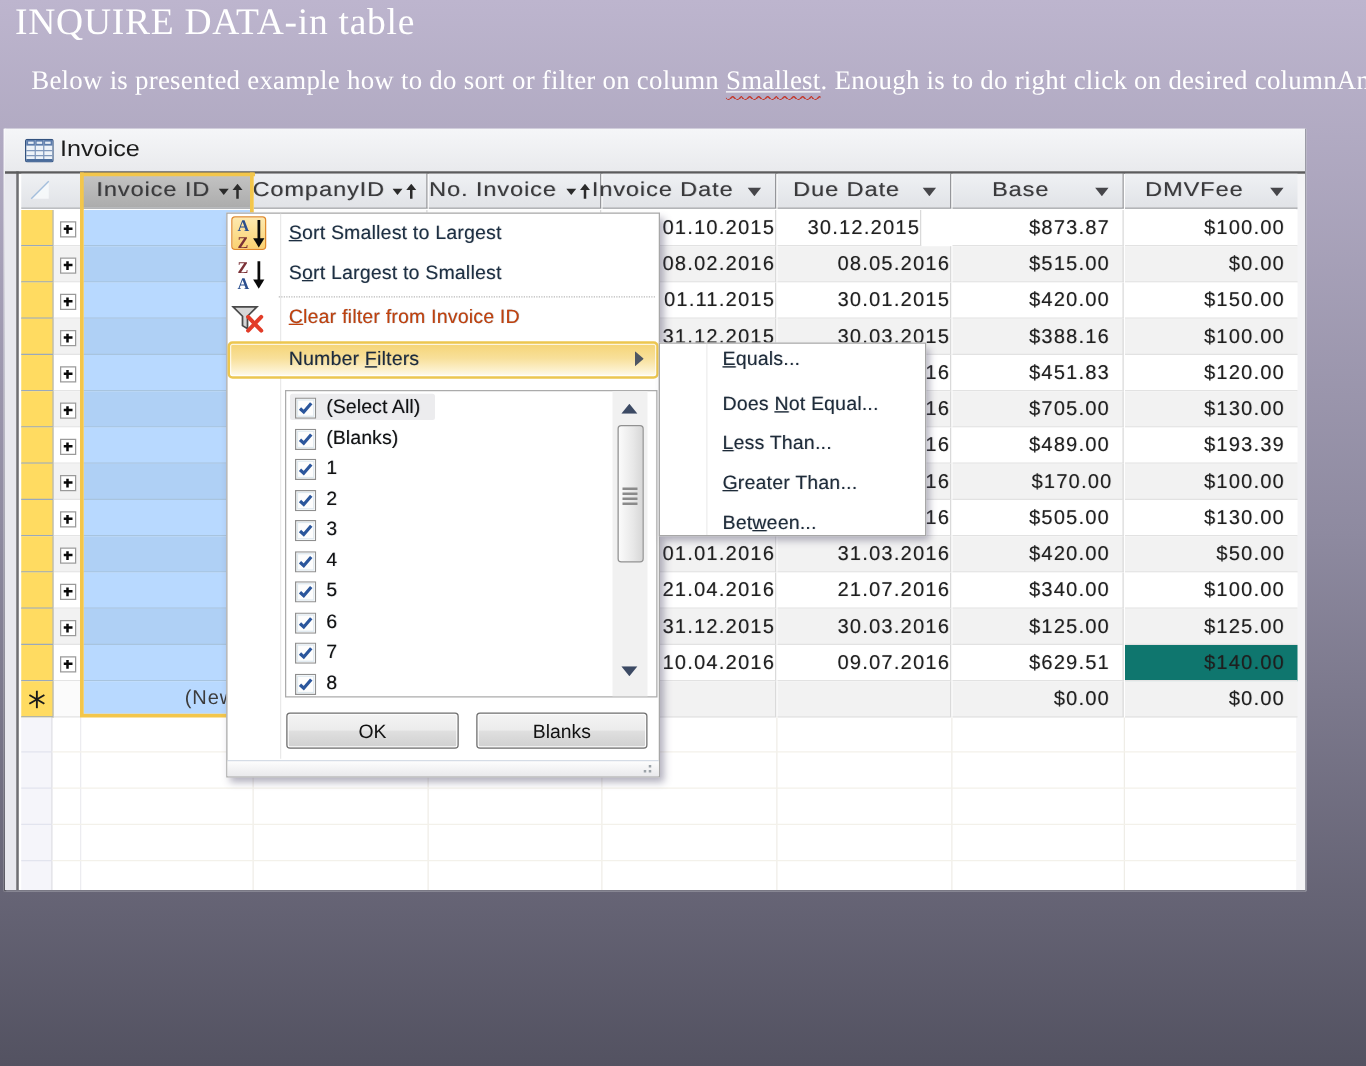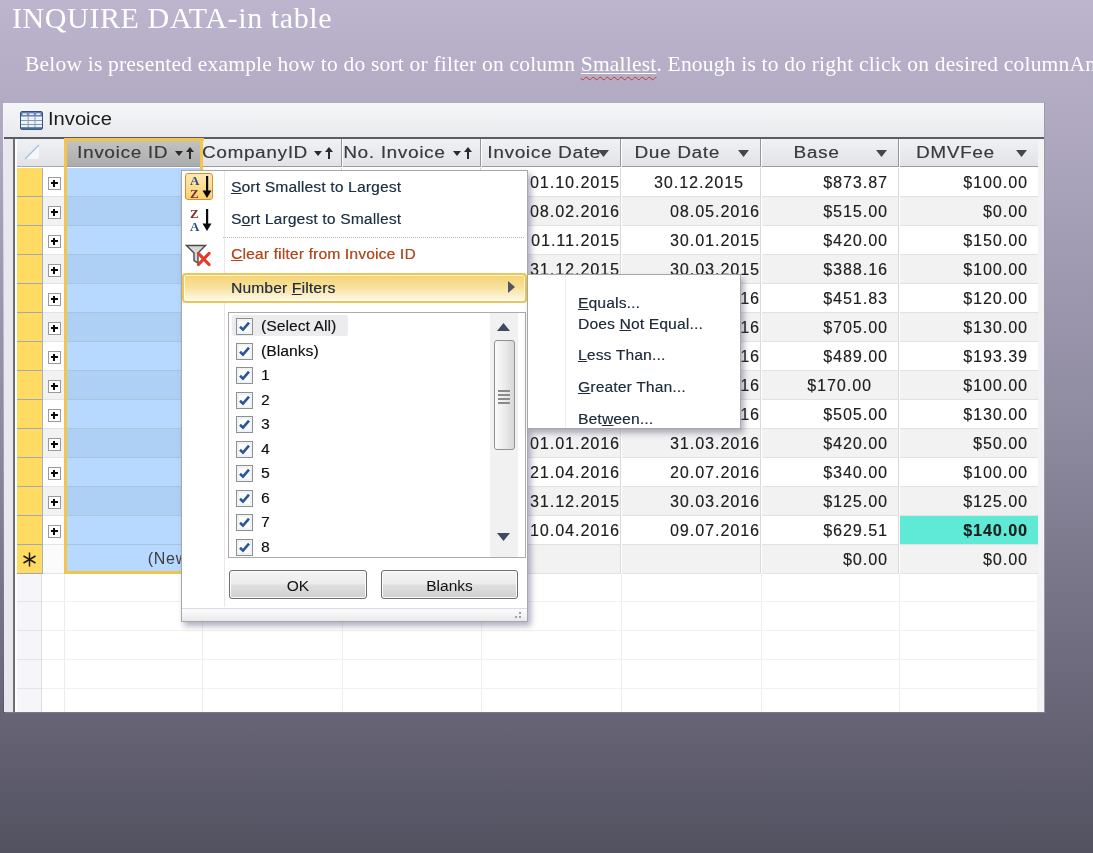--- a/index.html
+++ b/index.html
@@ -57,21 +57,21 @@
   </div>
 <div class="cell" style="left:343px;top:139px;width:138px;height:28px;background:linear-gradient(180deg,#eff1f4,#e1e3e7);border-right:1px solid #95969a;border-bottom:1px solid #9b9da1;font-size:16px;letter-spacing:0.6px;color:#3a3a3c;white-space:nowrap;text-shadow:0.4px 0 0.6px rgba(40,40,45,0.4);">
     <div style="position:absolute;left:0px;right:34px;top:0;height:28px;line-height:27px;text-align:center;"><span style="display:inline-block;transform:scaleX(1.18);transform-origin:center;">No. Invoice</span></div>
     <svg width="21" height="14" viewBox="0 0 21 14" style="position:absolute;right:6px;top:8px;">
       <path d="M0 4 L8 4 L4 9 Z" fill="#2b2b2b"></path>
       <rect x="14" y="3" width="2" height="9" fill="#2b2b2b"></rect>
       <path d="M15 0 L11 5 L19 5 Z" fill="#2b2b2b"></path>
     </svg>
   </div>
 <div class="cell" style="left:482px;top:139px;width:139px;height:28px;background:linear-gradient(180deg,#eff1f4,#e1e3e7);border-right:1px solid #95969a;border-bottom:1px solid #9b9da1;font-size:16px;letter-spacing:0.6px;color:#3a3a3c;white-space:nowrap;text-shadow:0.4px 0 0.6px rgba(40,40,45,0.4);">
-    <div style="position:absolute;left:0px;right:28px;top:0;height:28px;line-height:27px;text-align:right;"><span style="display:inline-block;transform:scaleX(1.18);transform-origin:center;">Invoice Date</span></div>
+    <div style="position:absolute;left:0px;right:28px;top:0;height:28px;line-height:27px;text-align:left;"><span style="display:inline-block;transform:scaleX(1.18);transform-origin:center;">Invoice Date</span></div>
     <svg width="11" height="7" viewBox="0 0 11 7" style="position:absolute;right:11px;top:11px;">
       <path d="M0 0 L11 0 L5.5 7 Z" fill="#46464a"></path>
     </svg>
   </div>
 <div class="cell" style="left:622px;top:139px;width:139px;height:28px;background:linear-gradient(180deg,#eff1f4,#e1e3e7);border-right:1px solid #95969a;border-bottom:1px solid #9b9da1;font-size:16px;letter-spacing:0.6px;color:#3a3a3c;white-space:nowrap;text-shadow:0.4px 0 0.6px rgba(40,40,45,0.4);">
     <div style="position:absolute;left:0px;right:28px;top:0;height:28px;line-height:27px;text-align:center;"><span style="display:inline-block;transform:scaleX(1.18);transform-origin:center;">Due Date</span></div>
     <svg width="11" height="7" viewBox="0 0 11 7" style="position:absolute;right:11px;top:11px;">
       <path d="M0 0 L11 0 L5.5 7 Z" fill="#46464a"></path>
     </svg>
   </div>
@@ -91,21 +91,21 @@
 <div class="cell" style="left:43px;top:168px;width:22px;height:29px;background:#ffffff;border-bottom:1px solid #e4e4e4;">
     <div style="position:absolute;left:5px;top:9px;width:13px;height:13px;border:1.5px solid #9a9a9a;background:#fff;">
       <div style="position:absolute;left:1.5px;top:4px;width:7px;height:2px;background:#0a0a0a;"></div>
       <div style="position:absolute;left:4px;top:1.5px;width:2px;height:7px;background:#0a0a0a;"></div>
     </div>
   </div>
 <div class="cell" style="left:67px;top:168px;width:133px;height:29px;background:#b8d9ff;border-bottom:1px solid #a8c4de;"></div>
 <div class="cell" style="left:203px;top:168px;width:139px;height:29px;background:#ffffff;border-right:1px solid #dadada;border-bottom:1px solid #e2e2e2;"></div>
 <div class="cell" style="left:343px;top:168px;width:138px;height:29px;background:#ffffff;border-right:1px solid #dadada;border-bottom:1px solid #e2e2e2;"></div>
 <div class="cell num" style="left:482px;top:168px;width:139px;height:29px;background:#ffffff;border-right:1px solid #dadada;border-bottom:1px solid #e2e2e2;line-height:30px;padding-right:0px;">01.10.2015</div>
-<div class="cell num" style="left:622px;top:168px;width:139px;height:29px;background:#ffffff;border-right:1px solid #dadada;border-bottom:1px solid #e2e2e2;line-height:30px;padding-right:16px;">30.12.2015</div>
+<div class="cell num" style="left:622px;top:168px;width:115px;height:29px;background:#ffffff;border-right:1px solid #dadada;border-bottom:1px solid #e2e2e2;line-height:30px;padding-right:0px;">30.12.2015</div>
 <div class="cell num" style="left:762px;top:168px;width:137px;height:29px;background:#ffffff;border-right:1px solid #dadada;border-bottom:1px solid #e2e2e2;line-height:30px;padding-right:10px;">$873.87</div>
 <div class="cell num" style="left:900px;top:168px;width:138px;height:29px;background:#ffffff;border-bottom:1px solid #e2e2e2;line-height:30px;padding-right:10px;">$100.00</div>
 <div class="cell" style="left:17px;top:197px;width:26px;height:29px;background:#ffdb61;border-bottom:1px solid #9aa9bc;border-right:1px solid #a9b1bd;"></div>
 <div class="cell" style="left:43px;top:197px;width:22px;height:29px;background:#f2f2f2;border-bottom:1px solid #e4e4e4;">
     <div style="position:absolute;left:5px;top:9px;width:13px;height:13px;border:1.5px solid #9a9a9a;background:#fff;">
       <div style="position:absolute;left:1.5px;top:4px;width:7px;height:2px;background:#0a0a0a;"></div>
       <div style="position:absolute;left:4px;top:1.5px;width:2px;height:7px;background:#0a0a0a;"></div>
     </div>
   </div>
 <div class="cell" style="left:67px;top:197px;width:133px;height:29px;background:#afd0f5;border-bottom:1px solid #a8c4de;"></div>
@@ -190,21 +190,21 @@
     <div style="position:absolute;left:5px;top:9px;width:13px;height:13px;border:1.5px solid #9a9a9a;background:#fff;">
       <div style="position:absolute;left:1.5px;top:4px;width:7px;height:2px;background:#0a0a0a;"></div>
       <div style="position:absolute;left:4px;top:1.5px;width:2px;height:7px;background:#0a0a0a;"></div>
     </div>
   </div>
 <div class="cell" style="left:67px;top:371px;width:133px;height:29px;background:#afd0f5;border-bottom:1px solid #a8c4de;"></div>
 <div class="cell" style="left:203px;top:371px;width:139px;height:29px;background:#f2f2f2;border-right:1px solid #dadada;border-bottom:1px solid #e2e2e2;"></div>
 <div class="cell" style="left:343px;top:371px;width:138px;height:29px;background:#f2f2f2;border-right:1px solid #dadada;border-bottom:1px solid #e2e2e2;"></div>
 <div class="cell num" style="left:482px;top:371px;width:139px;height:29px;background:#f2f2f2;border-right:1px solid #dadada;border-bottom:1px solid #e2e2e2;line-height:30px;padding-right:0px;">01.05.2016</div>
 <div class="cell num" style="left:622px;top:371px;width:139px;height:29px;background:#f2f2f2;border-right:1px solid #dadada;border-bottom:1px solid #e2e2e2;line-height:30px;padding-right:0px;">30.07.2016</div>
-<div class="cell num" style="left:762px;top:371px;width:137px;height:29px;background:#f2f2f2;border-right:1px solid #dadada;border-bottom:1px solid #e2e2e2;line-height:30px;padding-right:26px;">$170.00</div>
+<div class="cell num" style="left:762px;top:371px;width:137px;height:29px;background:#f2f2f2;border-right:1px solid #dadada;border-bottom:1px solid #e2e2e2;line-height:30px;padding-right:8px;">$170.00</div>
 <div class="cell num" style="left:900px;top:371px;width:138px;height:29px;background:#f2f2f2;border-bottom:1px solid #e2e2e2;line-height:30px;padding-right:10px;">$100.00</div>
 <div class="cell" style="left:17px;top:400px;width:26px;height:29px;background:#ffdb61;border-bottom:1px solid #9aa9bc;border-right:1px solid #a9b1bd;"></div>
 <div class="cell" style="left:43px;top:400px;width:22px;height:29px;background:#ffffff;border-bottom:1px solid #e4e4e4;">
     <div style="position:absolute;left:5px;top:9px;width:13px;height:13px;border:1.5px solid #9a9a9a;background:#fff;">
       <div style="position:absolute;left:1.5px;top:4px;width:7px;height:2px;background:#0a0a0a;"></div>
       <div style="position:absolute;left:4px;top:1.5px;width:2px;height:7px;background:#0a0a0a;"></div>
     </div>
   </div>
 <div class="cell" style="left:67px;top:400px;width:133px;height:29px;background:#b8d9ff;border-bottom:1px solid #a8c4de;"></div>
 <div class="cell" style="left:203px;top:400px;width:139px;height:29px;background:#ffffff;border-right:1px solid #dadada;border-bottom:1px solid #e2e2e2;"></div>
@@ -231,21 +231,21 @@
 <div class="cell" style="left:43px;top:458px;width:22px;height:29px;background:#ffffff;border-bottom:1px solid #e4e4e4;">
     <div style="position:absolute;left:5px;top:9px;width:13px;height:13px;border:1.5px solid #9a9a9a;background:#fff;">
       <div style="position:absolute;left:1.5px;top:4px;width:7px;height:2px;background:#0a0a0a;"></div>
       <div style="position:absolute;left:4px;top:1.5px;width:2px;height:7px;background:#0a0a0a;"></div>
     </div>
   </div>
 <div class="cell" style="left:67px;top:458px;width:133px;height:29px;background:#b8d9ff;border-bottom:1px solid #a8c4de;"></div>
 <div class="cell" style="left:203px;top:458px;width:139px;height:29px;background:#ffffff;border-right:1px solid #dadada;border-bottom:1px solid #e2e2e2;"></div>
 <div class="cell" style="left:343px;top:458px;width:138px;height:29px;background:#ffffff;border-right:1px solid #dadada;border-bottom:1px solid #e2e2e2;"></div>
 <div class="cell num" style="left:482px;top:458px;width:139px;height:29px;background:#ffffff;border-right:1px solid #dadada;border-bottom:1px solid #e2e2e2;line-height:30px;padding-right:0px;">21.04.2016</div>
-<div class="cell num" style="left:622px;top:458px;width:139px;height:29px;background:#ffffff;border-right:1px solid #dadada;border-bottom:1px solid #e2e2e2;line-height:30px;padding-right:0px;">20.07.2016</div>
+<div class="cell num" style="left:622px;top:458px;width:139px;height:29px;background:#ffffff;border-right:1px solid #dadada;border-bottom:1px solid #e2e2e2;line-height:30px;padding-right:0px;">21.07.2016</div>
 <div class="cell num" style="left:762px;top:458px;width:137px;height:29px;background:#ffffff;border-right:1px solid #dadada;border-bottom:1px solid #e2e2e2;line-height:30px;padding-right:10px;">$340.00</div>
 <div class="cell num" style="left:900px;top:458px;width:138px;height:29px;background:#ffffff;border-bottom:1px solid #e2e2e2;line-height:30px;padding-right:10px;">$100.00</div>
 <div class="cell" style="left:17px;top:487px;width:26px;height:29px;background:#ffdb61;border-bottom:1px solid #9aa9bc;border-right:1px solid #a9b1bd;"></div>
 <div class="cell" style="left:43px;top:487px;width:22px;height:29px;background:#f2f2f2;border-bottom:1px solid #e4e4e4;">
     <div style="position:absolute;left:5px;top:9px;width:13px;height:13px;border:1.5px solid #9a9a9a;background:#fff;">
       <div style="position:absolute;left:1.5px;top:4px;width:7px;height:2px;background:#0a0a0a;"></div>
       <div style="position:absolute;left:4px;top:1.5px;width:2px;height:7px;background:#0a0a0a;"></div>
     </div>
   </div>
 <div class="cell" style="left:67px;top:487px;width:133px;height:29px;background:#afd0f5;border-bottom:1px solid #a8c4de;"></div>
@@ -261,21 +261,21 @@
       <div style="position:absolute;left:1.5px;top:4px;width:7px;height:2px;background:#0a0a0a;"></div>
       <div style="position:absolute;left:4px;top:1.5px;width:2px;height:7px;background:#0a0a0a;"></div>
     </div>
   </div>
 <div class="cell" style="left:67px;top:516px;width:133px;height:29px;background:#b8d9ff;border-bottom:1px solid #a8c4de;"></div>
 <div class="cell" style="left:203px;top:516px;width:139px;height:29px;background:#ffffff;border-right:1px solid #dadada;border-bottom:1px solid #e2e2e2;"></div>
 <div class="cell" style="left:343px;top:516px;width:138px;height:29px;background:#ffffff;border-right:1px solid #dadada;border-bottom:1px solid #e2e2e2;"></div>
 <div class="cell num" style="left:482px;top:516px;width:139px;height:29px;background:#ffffff;border-right:1px solid #dadada;border-bottom:1px solid #e2e2e2;line-height:30px;padding-right:0px;">10.04.2016</div>
 <div class="cell num" style="left:622px;top:516px;width:139px;height:29px;background:#ffffff;border-right:1px solid #dadada;border-bottom:1px solid #e2e2e2;line-height:30px;padding-right:0px;">09.07.2016</div>
 <div class="cell num" style="left:762px;top:516px;width:137px;height:29px;background:#ffffff;border-right:1px solid #dadada;border-bottom:1px solid #e2e2e2;line-height:30px;padding-right:10px;">$629.51</div>
-<div class="cell num" style="left:900px;top:516px;width:138px;height:29px;background:#5eead4;border-bottom:1px solid #e2e2e2;line-height:30px;padding-right:10px;font-weight:bold;">$140.00</div>
+<div class="cell num" style="left:900px;top:516px;width:138px;height:29px;background:#0f766e;border-bottom:1px solid #e2e2e2;line-height:30px;padding-right:10px;">$140.00</div>
 <div class="cell" style="left:17px;top:545px;width:26px;height:29px;background:#ffdb61;border-bottom:1px solid #9aa9bc;border-right:1px solid #a9b1bd;">
     <svg width="15" height="15" viewBox="0 0 15 15" style="position:absolute;left:5px;top:7px;">
       <g stroke="#1a1a1a" stroke-width="1.5">
         <line x1="7.5" y1="0.5" x2="7.5" y2="14.5"></line>
         <line x1="1.5" y1="4" x2="13.5" y2="11"></line>
         <line x1="13.5" y1="4" x2="1.5" y2="11"></line>
       </g>
     </svg>
   </div>
 <div class="cell" style="left:43px;top:545px;width:22px;height:29px;background:#fbfbfb;border-bottom:1px solid #e4e4e4;"></div>
@@ -413,17 +413,17 @@
   </svg>
 <div class="cell" style="left:494px;top:340px;width:21px;height:110px;border:1px solid #919191;border-radius:3px;background:linear-gradient(90deg,#fbfbfb,#e8e8e8 60%,#d7d7d7);"></div>
 <div class="cell" style="left:498px;top:390px;width:12px;height:2px;background:#8a8a8a;"></div>
 <div class="cell" style="left:498px;top:394px;width:12px;height:2px;background:#8a8a8a;"></div>
 <div class="cell" style="left:498px;top:398px;width:12px;height:2px;background:#8a8a8a;"></div>
 <div class="cell" style="left:498px;top:402px;width:12px;height:2px;background:#8a8a8a;"></div>
 <div class="cell" style="left:229px;top:570px;width:138px;height:29px;border:1px solid #6e6e6e;border-radius:3px;background:linear-gradient(180deg,#f4f4f4 0%,#ececec 48%,#dfdfdf 52%,#d0d0d0 100%);box-shadow:inset 0 0 0 1px #fcfcfc;display:flex;align-items:center;justify-content:center;padding-top:3px;font-size:15.5px;color:#111;">OK</div>
 <div class="cell" style="left:381px;top:570px;width:137px;height:29px;border:1px solid #6e6e6e;border-radius:3px;background:linear-gradient(180deg,#f4f4f4 0%,#ececec 48%,#dfdfdf 52%,#d0d0d0 100%);box-shadow:inset 0 0 0 1px #fcfcfc;display:flex;align-items:center;justify-content:center;padding-top:3px;font-size:15.5px;color:#111;">Blanks</div>
 <div class="cell" style="left:527px;top:274px;width:214px;height:155px;background:#fff;border:1px solid #a7a7a7;box-shadow:3px 4px 6px rgba(85,80,110,0.45);"></div>
 <div class="cell" style="left:565px;top:275px;width:1px;height:153px;background:#ededed;"></div>
-<div class="mtx" style="left:578px;top:294px;color:#1e2b39;"><u>E</u>quals...</div>
+<div class="mtx" style="left:578px;top:279px;color:#1e2b39;"><u>E</u>quals...</div>
 <div class="mtx" style="left:578px;top:315px;color:#1e2b39;">Does <u>N</u>ot Equal...</div>
 <div class="mtx" style="left:578px;top:346px;color:#1e2b39;"><u>L</u>ess Than...</div>
 <div class="mtx" style="left:578px;top:378px;color:#1e2b39;"><u>G</u>reater Than...</div>
 <div class="mtx" style="left:578px;top:410px;color:#1e2b39;">Bet<u>w</u>een...</div>
 
 </body></html>

